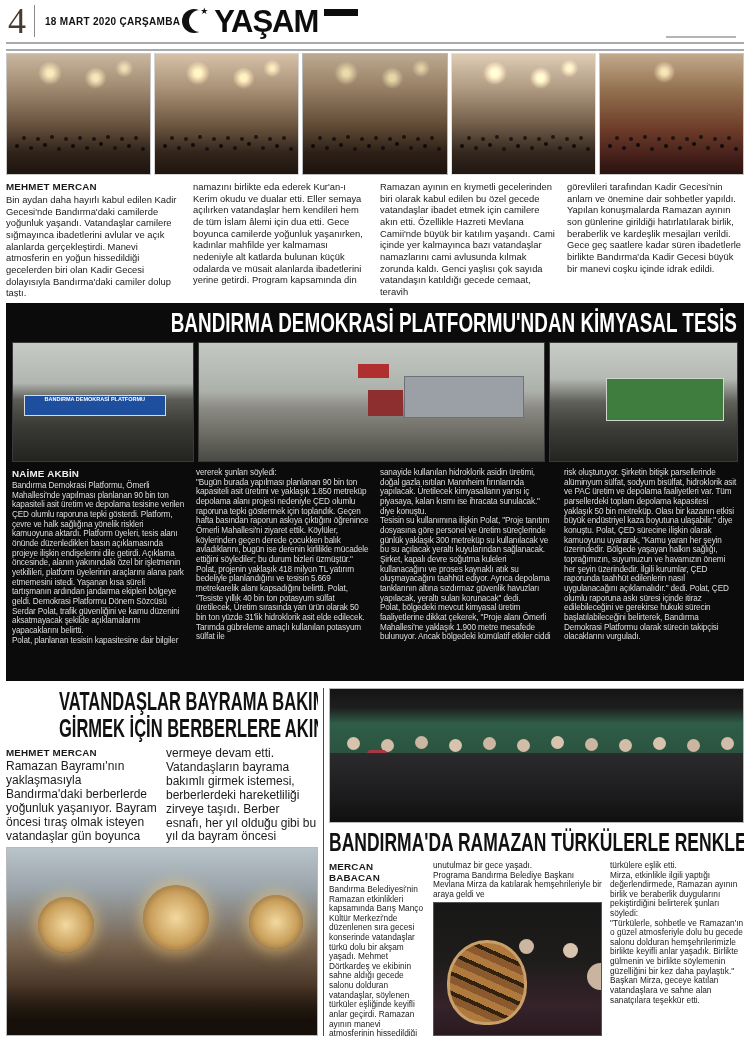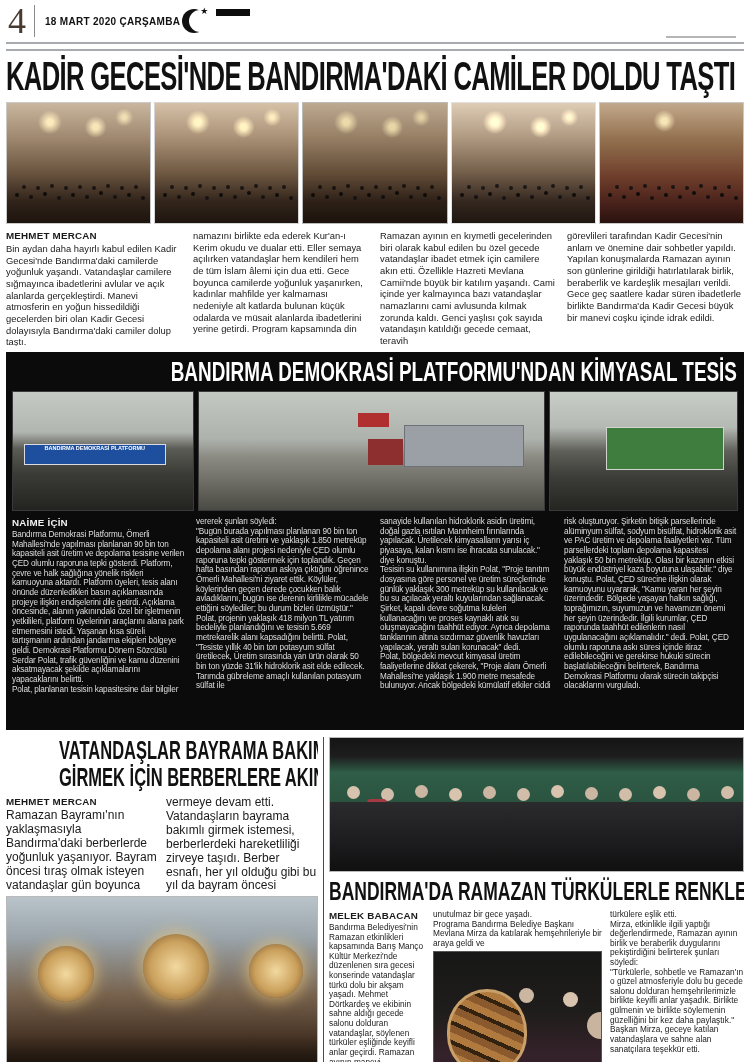--- a/index.html
+++ b/index.html
@@ -116,29 +116,27 @@
   <div class="hdr">
     <div class="pagenum">4</div>
     <div class="hdr-vrule"></div>
     <div class="hdr-date">18 MART 2020 ÇARŞAMBA</div>
     <div class="logo-wrap">
       <div class="crescent">
         <div class="c1"></div>
           <div class="c2"></div>
           <div class="star">★</div>
       </div>
+      <div class="logo-text">YAŞAM</div>
       <div class="logo-bar"></div>
     </div>
   </div>
   <div class="logo-tag"></div>
   <div class="hdr-rule"></div>
 
-  <div class="h1-row">
-    <span class="cond">KADİR GECESİ'NDE BANDIRMA'DAKİ CAMİLER DOLDU TAŞTI</span>
-  </div>
   <div class="strip">
     <div class="ph mosque">
         <div class="heads"></div>
       </div>
     <div class="ph mosque m2">
         <div class="heads"></div>
       </div>
     <div class="ph mosque m3">
         <div class="heads"></div>
       </div>
@@ -178,21 +176,21 @@
         <div class="truck"></div>
         <div class="truck-cab"></div>
         <div class="flag"></div>
       </div>
       <div class="sp sp3">
         <div class="banner-green"></div>
       </div>
     </div>
     <div class="cols sec2-cols">
       <div class="col">
-        <div class="byline">NAİME İÇİN</div>
+        <div class="byline">NAİME AKBİN</div>
         <div class="body-txt">Bandırma Demokrasi Platformu, Ömerli Mahallesi'nde yapılması planlanan 90 bin ton kapasiteli asit üretim ve depolama tesisine verilen ÇED olumlu raporuna tepki gösterdi. Platform, çevre ve halk sağlığına yönelik riskleri kamuoyuna aktardı. Platform üyeleri, tesis alanı önünde düzenledikleri basın açıklamasında projeye ilişkin endişelerini dile getirdi. Açıklama öncesinde, alanın yakınındaki özel bir işletmenin yetkilileri, platform üyelerinin araçlarını alana park etmemesini istedi. Yaşanan kısa süreli tartışmanın ardından jandarma ekipleri bölgeye geldi. Demokrasi Platformu Dönem Sözcüsü Serdar Polat, trafik güvenliğini ve kamu düzenini aksatmayacak şekilde açıklamalarını yapacaklarını belirtti.
 Polat, planlanan tesisin kapasitesine dair bilgiler</div>
       </div>
       <div class="col">
         <div class="body-txt">vererek şunları söyledi:
 "Bugün burada yapılması planlanan 90 bin ton kapasiteli asit üretimi ve yaklaşık 1.850 metreküp depolama alanı projesi nedeniyle ÇED olumlu raporuna tepki göstermek için toplandık. Geçen hafta basından raporun askıya çıktığını öğrenince Ömerli Mahallesi'ni ziyaret ettik. Köylüler, köylerinden geçen derede çocukken balık avladıklarını, bugün ise derenin kirlilikle mücadele ettiğini söylediler; bu durum bizleri üzmüştür." Polat, projenin yaklaşık 418 milyon TL yatırım bedeliyle planlandığını ve tesisin 5.669 metrekarelik alanı kapsadığını belirtti. Polat, "Tesiste yıllık 40 bin ton potasyum sülfat üretilecek, Üretim sırasında yan ürün olarak 50 bin ton yüzde 31'lik hidroklorik asit elde edilecek. Tarımda gübreleme amaçlı kullanılan potasyum sülfat ile</div>
       </div>
       <div class="col">
         <div class="body-txt">sanayide kullanılan hidroklorik asidin üretimi, doğal gazla ısıtılan Mannheim fırınlarında yapılacak. Üretilecek kimyasalların yarısı iç piyasaya, kalan kısmı ise ihracata sunulacak." diye konuştu.
 Tesisin su kullanımına ilişkin Polat, "Proje tanıtım dosyasına göre personel ve üretim süreçlerinde günlük yaklaşık 300 metreküp su kullanılacak ve bu su açılacak yeraltı kuyularından sağlanacak. Şirket, kapalı devre soğutma kuleleri kullanacağını ve proses kaynaklı atık su oluşmayacağını taahhüt ediyor. Ayrıca depolama tanklarının altına sızdırmaz güvenlik havuzları yapılacak, yeraltı suları korunacak" dedi.
@@ -234,21 +232,21 @@
       <div class="stage">
         <div class="stage-people"></div>
         <div class="red-dress"></div>
         <div class="stage-bodies"></div>
       </div>
       <div class="h4-row">
         <span class="cond">BANDIRMA'DA RAMAZAN TÜRKÜLERLE RENKLENDİ</span>
       </div>
       <div class="a4-area">
         <div class="a4-c1">
-          <div class="byline">MELEK BABACAN</div>
+          <div class="byline">MERCAN BABACAN</div>
           <div class="body-txt">Bandırma Belediyesi'nin Ramazan etkinlikleri kapsamında Barış Manço Kültür Merkezi'nde düzenlenen sıra gecesi konserinde vatandaşlar türkü dolu bir akşam yaşadı. Mehmet Dörtkardeş ve ekibinin sahne aldığı gecede salonu dolduran vatandaşlar, söylenen türküler eşliğinde keyifli anlar geçirdi. Ramazan ayının manevi atmosferinin hissedildiği etkinlikte katılımcılar hem sohbet etti hem de türkülere eşlik ederek</div>
         </div>
         <div class="a4-mid">
           <div class="body-txt">unutulmaz bir gece yaşadı.
 Programa Bandırma Belediye Başkanı Mevlana Mirza da katılarak hemşehrileriyle bir araya geldi ve</div>
           <div class="drum-photo">
             <div class="drum"></div>
             <div class="musician"></div>
 
           </div>

